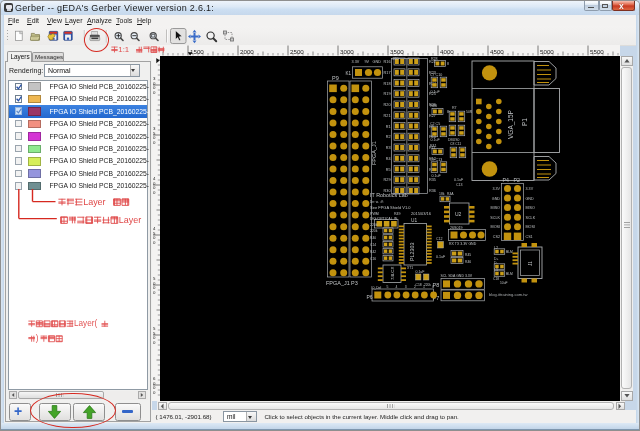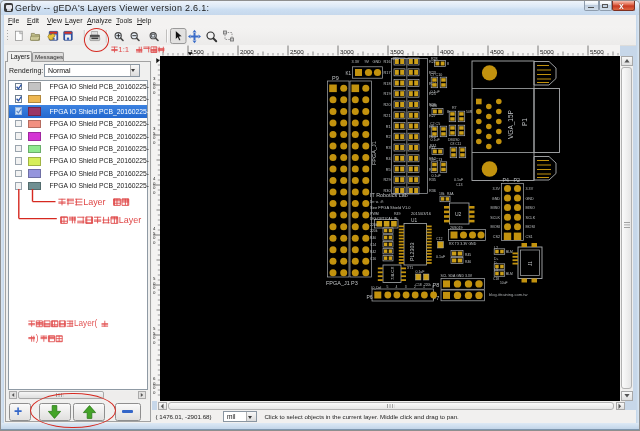--- a/index.html
+++ b/index.html
@@ -14,21 +14,21 @@
 
 <div class="abs" style="left:1px;top:15px;width:3px;height:408px;background:linear-gradient(90deg,#dbe7f3,#c2d5e9);"></div>
 <div class="abs" style="left:636px;top:15px;width:3px;height:408px;background:linear-gradient(90deg,#c2d5e9,#dbe7f3);"></div>
 
 <div class="abs" style="left:1px;top:423px;width:638px;height:7px;background:linear-gradient(#dde9f5,#bed2e7);"></div>
 <div class="abs" style="left:1px;top:429px;width:638px;height:1px;background:#7e96ae;"></div>
 
 <div class="abs" style="left:4px;top:3px;width:9px;height:9px;border-radius:2px;background:#3a3a3a;"></div>
 <div class="abs" style="left:5.5px;top:4.5px;width:6px;height:4px;border-radius:1px;background:#e8e8ee;"></div>
 <div class="abs" style="left:6.5px;top:9px;width:4px;height:2px;background:#cdd2da;"></div>
-<div class="txt" style="left:15px;top:2.8px;font-size:9px;letter-spacing:0.3px;line-height:10px;color:#1b1b1b;">Gerbv -- gEDA's Layers Viewer version 2.6.1:</div>
+<div class="txt" style="left:15px;top:2.8px;font-size:9px;letter-spacing:0.3px;line-height:10px;color:#1b1b1b;">Gerber -- gEDA's Gerber Viewer version 2.6.1:</div>
 
 <div class="abs" style="left:584px;top:1px;width:14.5px;height:10px;border-radius:0 0 2px 2px;background:linear-gradient(#f7fafd 15%,#dbe5f0 45%,#c0cedf 50%,#cfdce9);border:1px solid #8e9cac;border-top:none;box-sizing:border-box;"></div>
 <div class="abs" style="left:588px;top:6.5px;width:6px;height:1.8px;background:#4e4e4e;"></div>
 <div class="abs" style="left:598.5px;top:1px;width:13px;height:10px;border-radius:0 0 2px 2px;background:linear-gradient(#fbfcfd 15%,#dfe8f2 45%,#c4d2e2 50%,#d4e0ec);border:1px solid #8e9cac;border-top:none;box-sizing:border-box;"></div>
 <div class="abs" style="left:601.5px;top:3.5px;width:6px;height:4.5px;border:1.1px solid #565656;box-sizing:border-box;"></div>
 <div class="abs" style="left:611.5px;top:1px;width:23px;height:10px;border-radius:0 0 2.5px 2.5px;background:linear-gradient(#f4b5a5 5%,#e06a4e 40%,#c83a22 55%,#d95f3c 90%);border:1px solid #7e3020;border-top:none;box-sizing:border-box;"></div>
 <div class="txt" style="left:619px;top:0.5px;font-size:8.5px;font-weight:bold;color:#fff;text-shadow:0 0 1px #702010;">x</div>
 <div class="abs" style="left:4px;top:15px;width:632px;height:11px;background:#f3f2f1;"></div>
 <div class="txt" style="left:8px;top:16px;font-size:7px;line-height:9px;color:#1c1c1c;"><span style="text-decoration:underline">F</span>ile</div>
 <div class="txt" style="left:27px;top:16px;font-size:7px;line-height:9px;color:#1c1c1c;"><span style="text-decoration:underline">E</span>dit</div>

